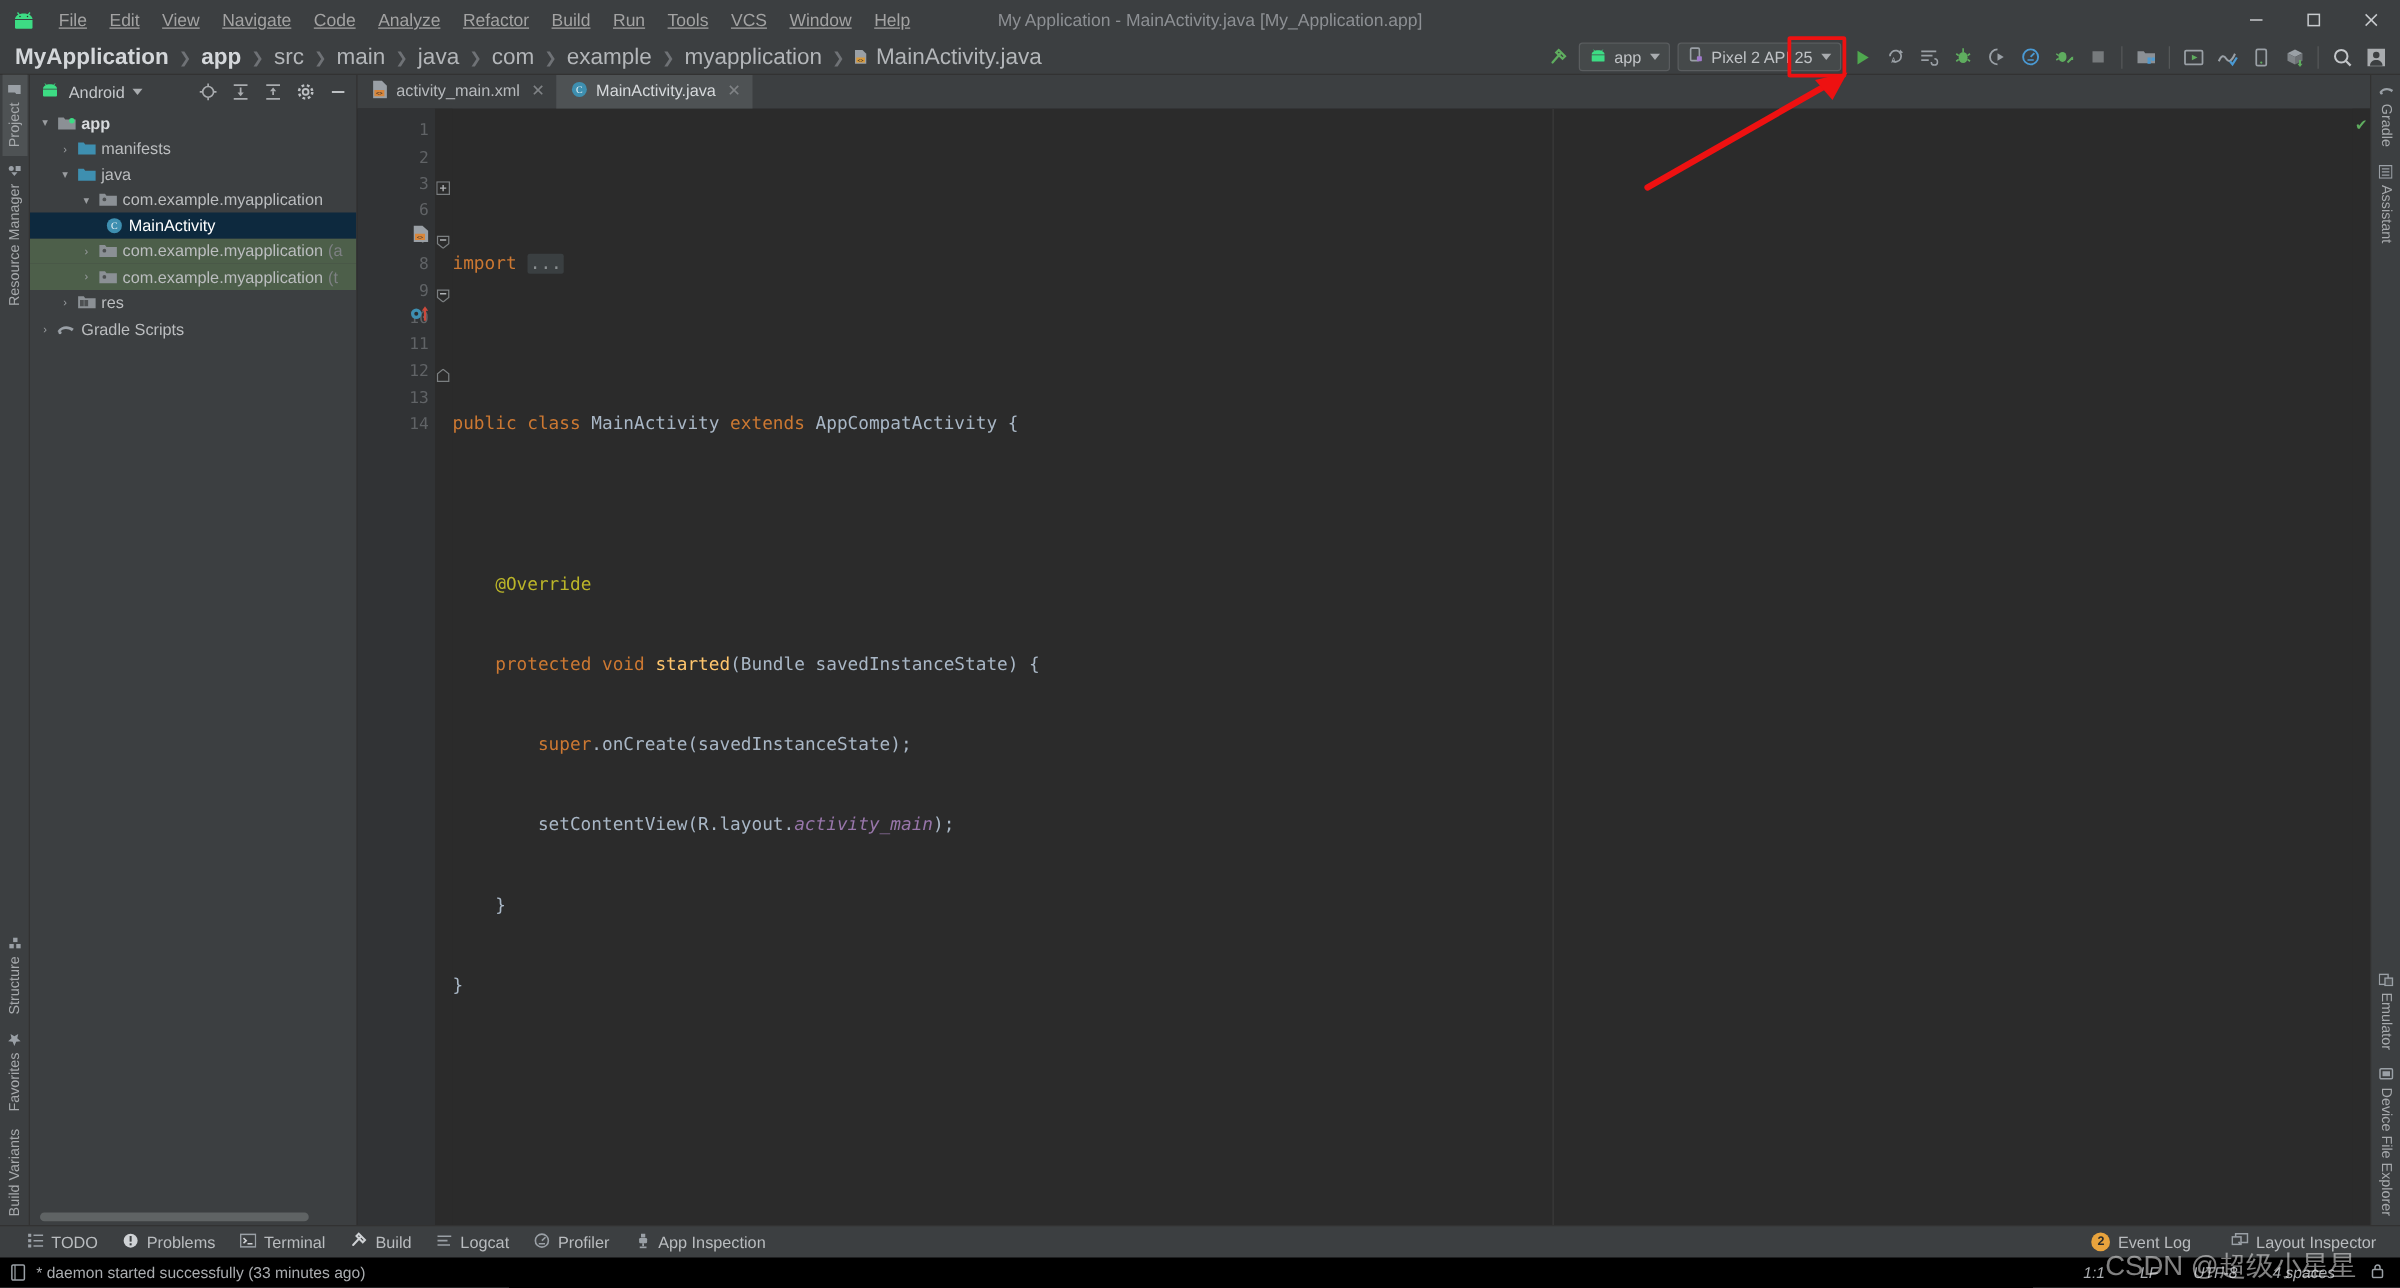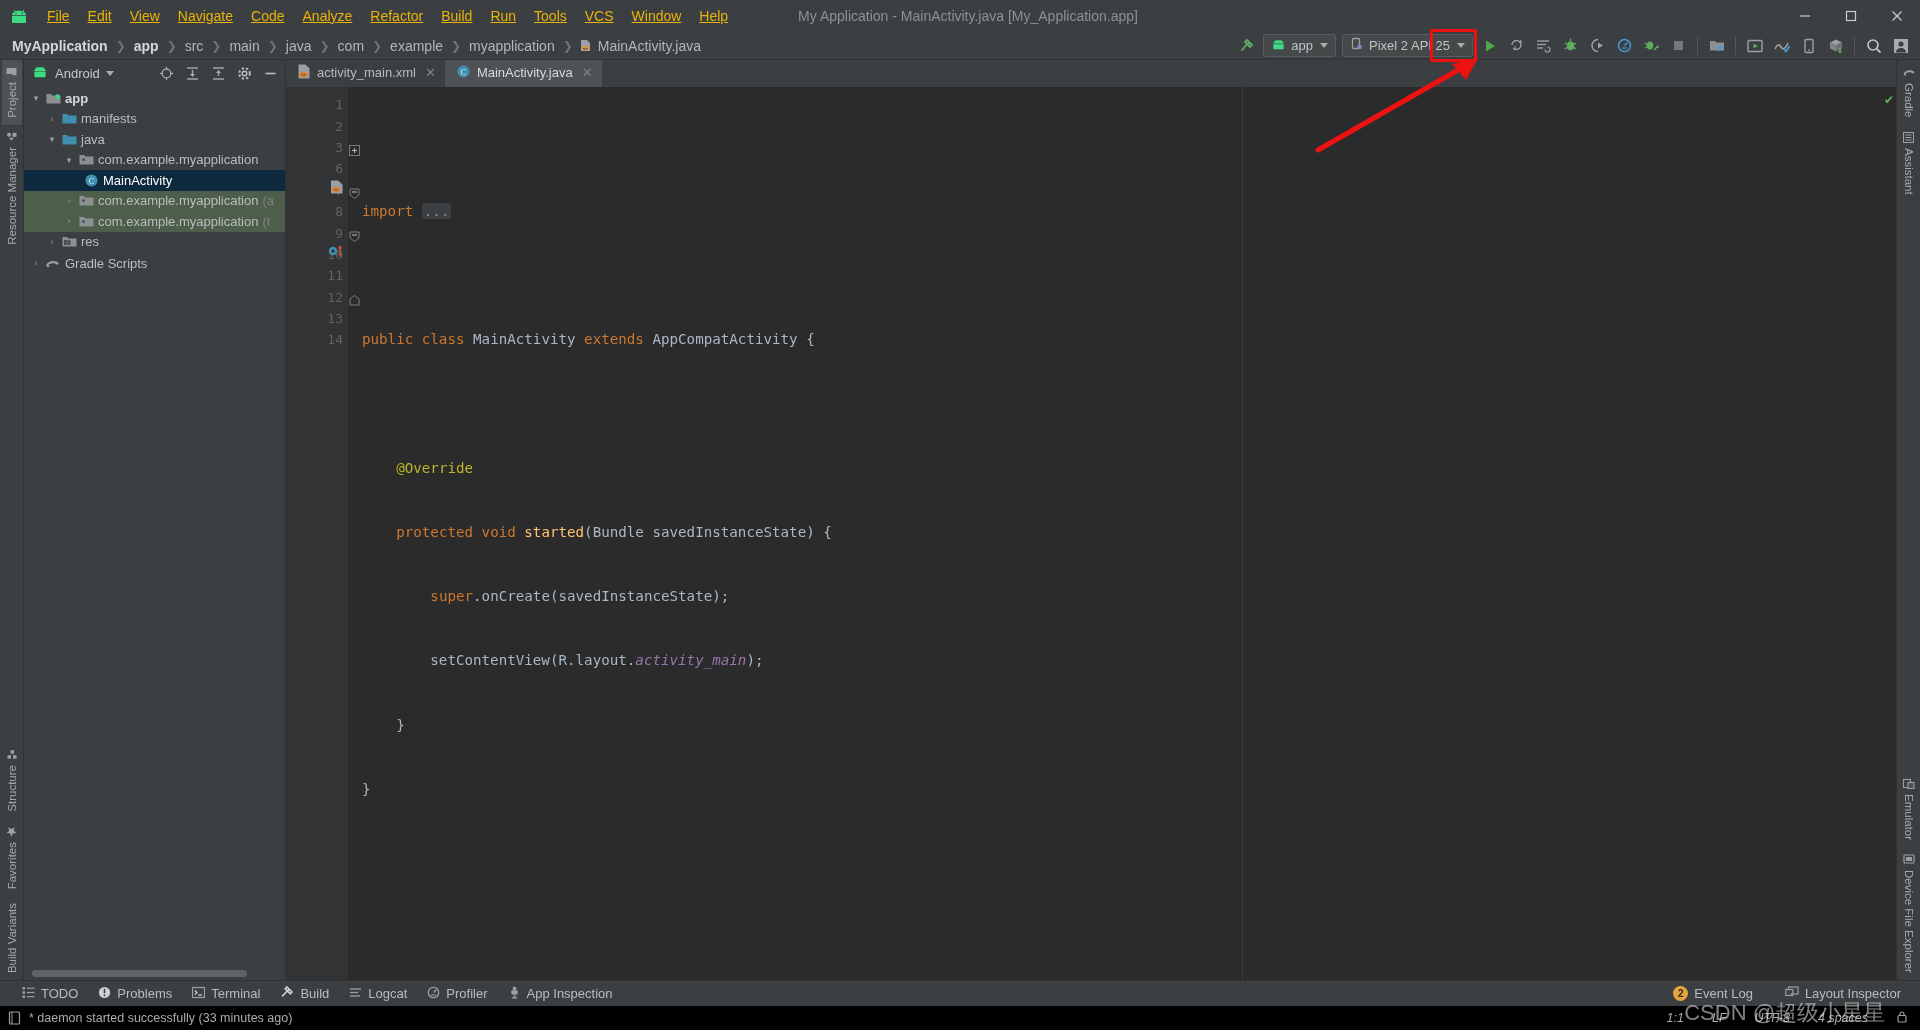--- a/index.html
+++ b/index.html
@@ -7,29 +7,29 @@
   body {
     font-family: "Liberation Sans", sans-serif;
     background:#3c3f41; color:#bbbbbb; font-size:13px;
     -webkit-font-smoothing:antialiased;
   }
   .app { position:relative; width:1920px; height:1030px; background:#3c3f41; display:flex; flex-direction:column; }
 
   
   .menubar { height:32px; background:#3c3f41; display:flex; align-items:center; padding-left:8px; position:relative; flex:0 0 32px; }
   .droid-logo { width:22px; height:18px; display:flex; align-items:center; justify-content:center; margin-right:8px; }
-  .menu-item { padding:2px 9px; font-size:14px; color:#eab308; cursor:default; white-space:nowrap; }
+  .menu-item { padding:2px 9px; font-size:14px; color:#a3a3a3; cursor:default; white-space:nowrap; }
   .menu-item u { text-decoration:underline; }
   .win-title { position:absolute; left:16px; right:0; text-align:center; font-size:14px; color:#8d9094; pointer-events:none; }
   .win-btns { margin-left:auto; display:flex; align-items:center; height:32px; z-index:3; }
   .win-btn { width:46px; height:32px; display:flex; align-items:center; justify-content:center; color:#c8cbce; font-size:14px; }
 
   
   .navbar { height:28px; background:#3c3f41; display:flex; align-items:center; padding-left:10px; flex:0 0 28px; border-bottom:1px solid #323232;}
-  .crumb { font-size:14px; color:#b3b6b9; padding:0 2px; white-space:nowrap;text-align:center; }
+  .crumb { font-size:18px; color:#b3b6b9; padding:0 2px; white-space:nowrap;text-align:center; }
   .crumb.bold { font-weight:bold; color:#d4d7da; }
   .crumb-sep { color:#6f7276; padding:0 6px; font-size:12px; }
   .crumb-icon { display:inline-flex; vertical-align:-3px; margin-right:4px; }
 
   .toolbar { margin-left:auto; display:flex; align-items:center; height:28px; padding-right:6px; gap:0px; }
   .tb-btn { width:27px; height:26px; display:flex; align-items:center; justify-content:center; border-radius:3px; }
   .tb-sep { width:1px; height:18px; background:#555859; margin:0 5px; }
   .combo { height:23px; display:flex; align-items:center; gap:5px; padding:0 7px; border:1px solid #5a5d5f; border-radius:3px; background:#45494a; margin:0 3px; }
   .combo .label { font-size:13px; color:#c0c3c6; white-space:nowrap; }
   .caret { width:0;height:0;border-left:4px solid transparent;border-right:4px solid transparent;border-top:5px solid #a9acaf; margin-left:2px;}

